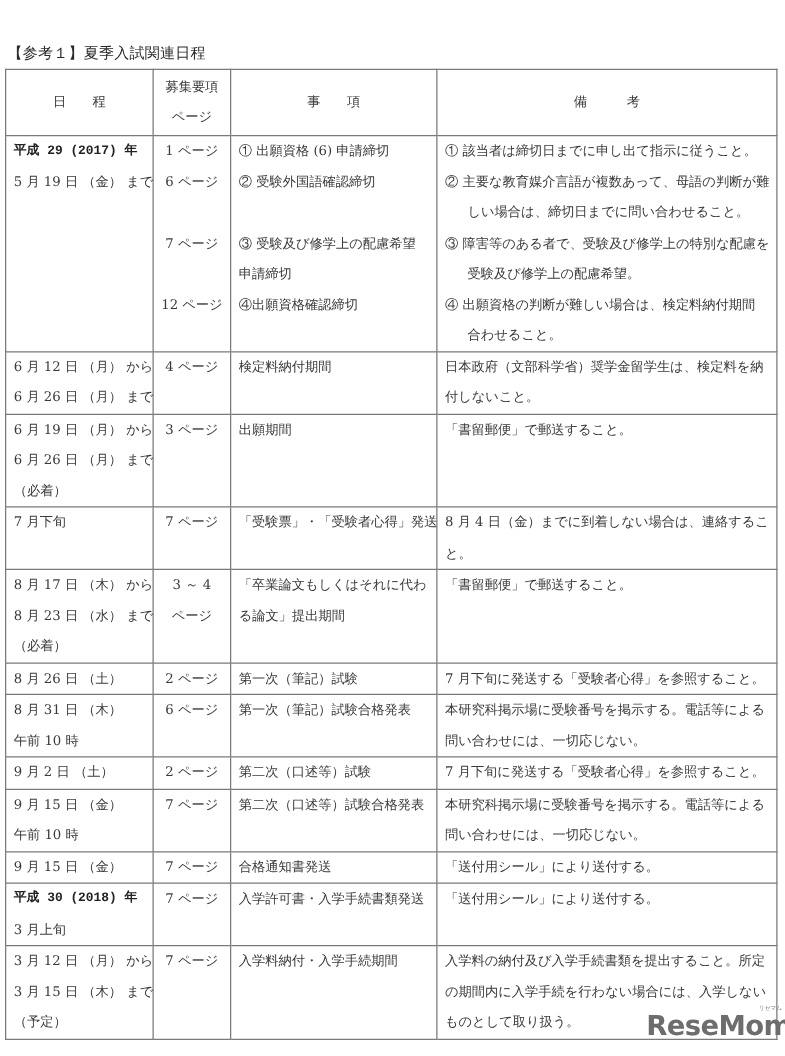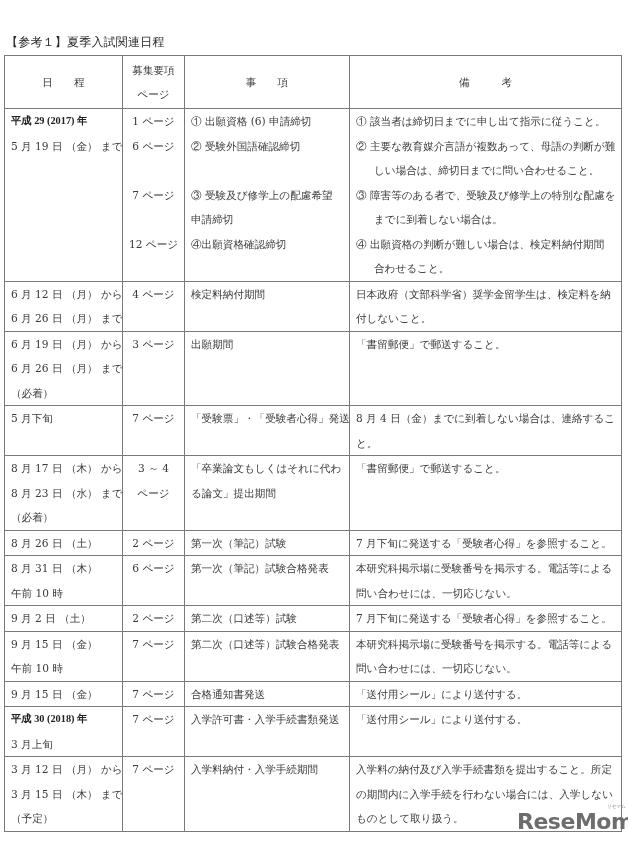--- a/index.html
+++ b/index.html
@@ -19,21 +19,21 @@
   }
   table.sched td, table.sched th {
     border: 1px solid #7a7a7a; vertical-align: top;
     padding: 0 6px; font-weight: normal;
   }
   table.sched th {
     vertical-align: middle; text-align: center; height: 52px; line-height: 24px;
   }
   col.c1 { width: 118px; } col.c2 { width: 62px; } col.c3 { width: 165px; } col.c4 { width: 272px; }
   td.pg { text-align: center; margin-top: 29px; }
-  .bold { font-family: Liberation Serif, serif; font-weight: bold; font-size: 10.3px; color: #222; }
+  .bold { font-family: Liberation Mono, monospace; font-weight: bold; font-size: 10.3px; color: #222; }
   .line { display: block; white-space: nowrap; }
   .indent { padding-left: 18px; }
   .spacer { display: block; height: 24.5px; }
   .logo {
     position: absolute; left: 517px; top: 809px;
     font-family: "DejaVu Sans", "Liberation Sans", sans-serif; font-weight: bold;
     font-size: 22px; color: #6d6d6d; letter-spacing: -0.5px;
   }
   .logo small {
     position: absolute; right: 8px; top: -6px; font-size: 5px; font-weight: normal; color: #888;
@@ -82,21 +82,21 @@
           <span class="line spacer"></span>
           <span class="line">③ 受験及び修学上の配慮希望</span>
           <span class="line">申請締切</span>
           <span class="line">④出願資格確認締切</span>
         </td>
         <td>
           <span class="line">① 該当者は締切日までに申し出て指示に従うこと。</span>
           <span class="line">② 主要な教育媒介言語が複数あって、母語の判断が難</span>
           <span class="line indent">しい場合は、締切日までに問い合わせること。</span>
           <span class="line">③ 障害等のある者で、受験及び修学上の特別な配慮を</span>
-          <span class="line indent">までに到着しない場合は。</span>
+          <span class="line indent">受験及び修学上の配慮希望。</span>
           <span class="line">④ 出願資格の判断が難しい場合は、検定料納付期間</span>
           <span class="line indent">合わせること。</span>
         </td>
       </tr>
       <tr>
         <td>
           <span class="line">6 月 12 日 （月） から</span>
           <span class="line">6 月 26 日 （月） まで</span>
         </td>
         <td class="pg">
@@ -121,21 +121,21 @@
         </td>
         <td>
           <span class="line">出願期間</span>
         </td>
         <td>
           <span class="line">「書留郵便」で郵送すること。</span>
         </td>
       </tr>
       <tr>
         <td>
-          <span class="line">5 月下旬</span>
+          <span class="line">7 月下旬</span>
         </td>
         <td class="pg">
           <span class="line">7 ページ</span>
         </td>
         <td>
           <span class="line">「受験票」・「受験者心得」発送</span>
         </td>
         <td>
           <span class="line">8 月 4 日（金）までに到着しない場合は、連絡するこ</span>
           <span class="line">と。</span>

